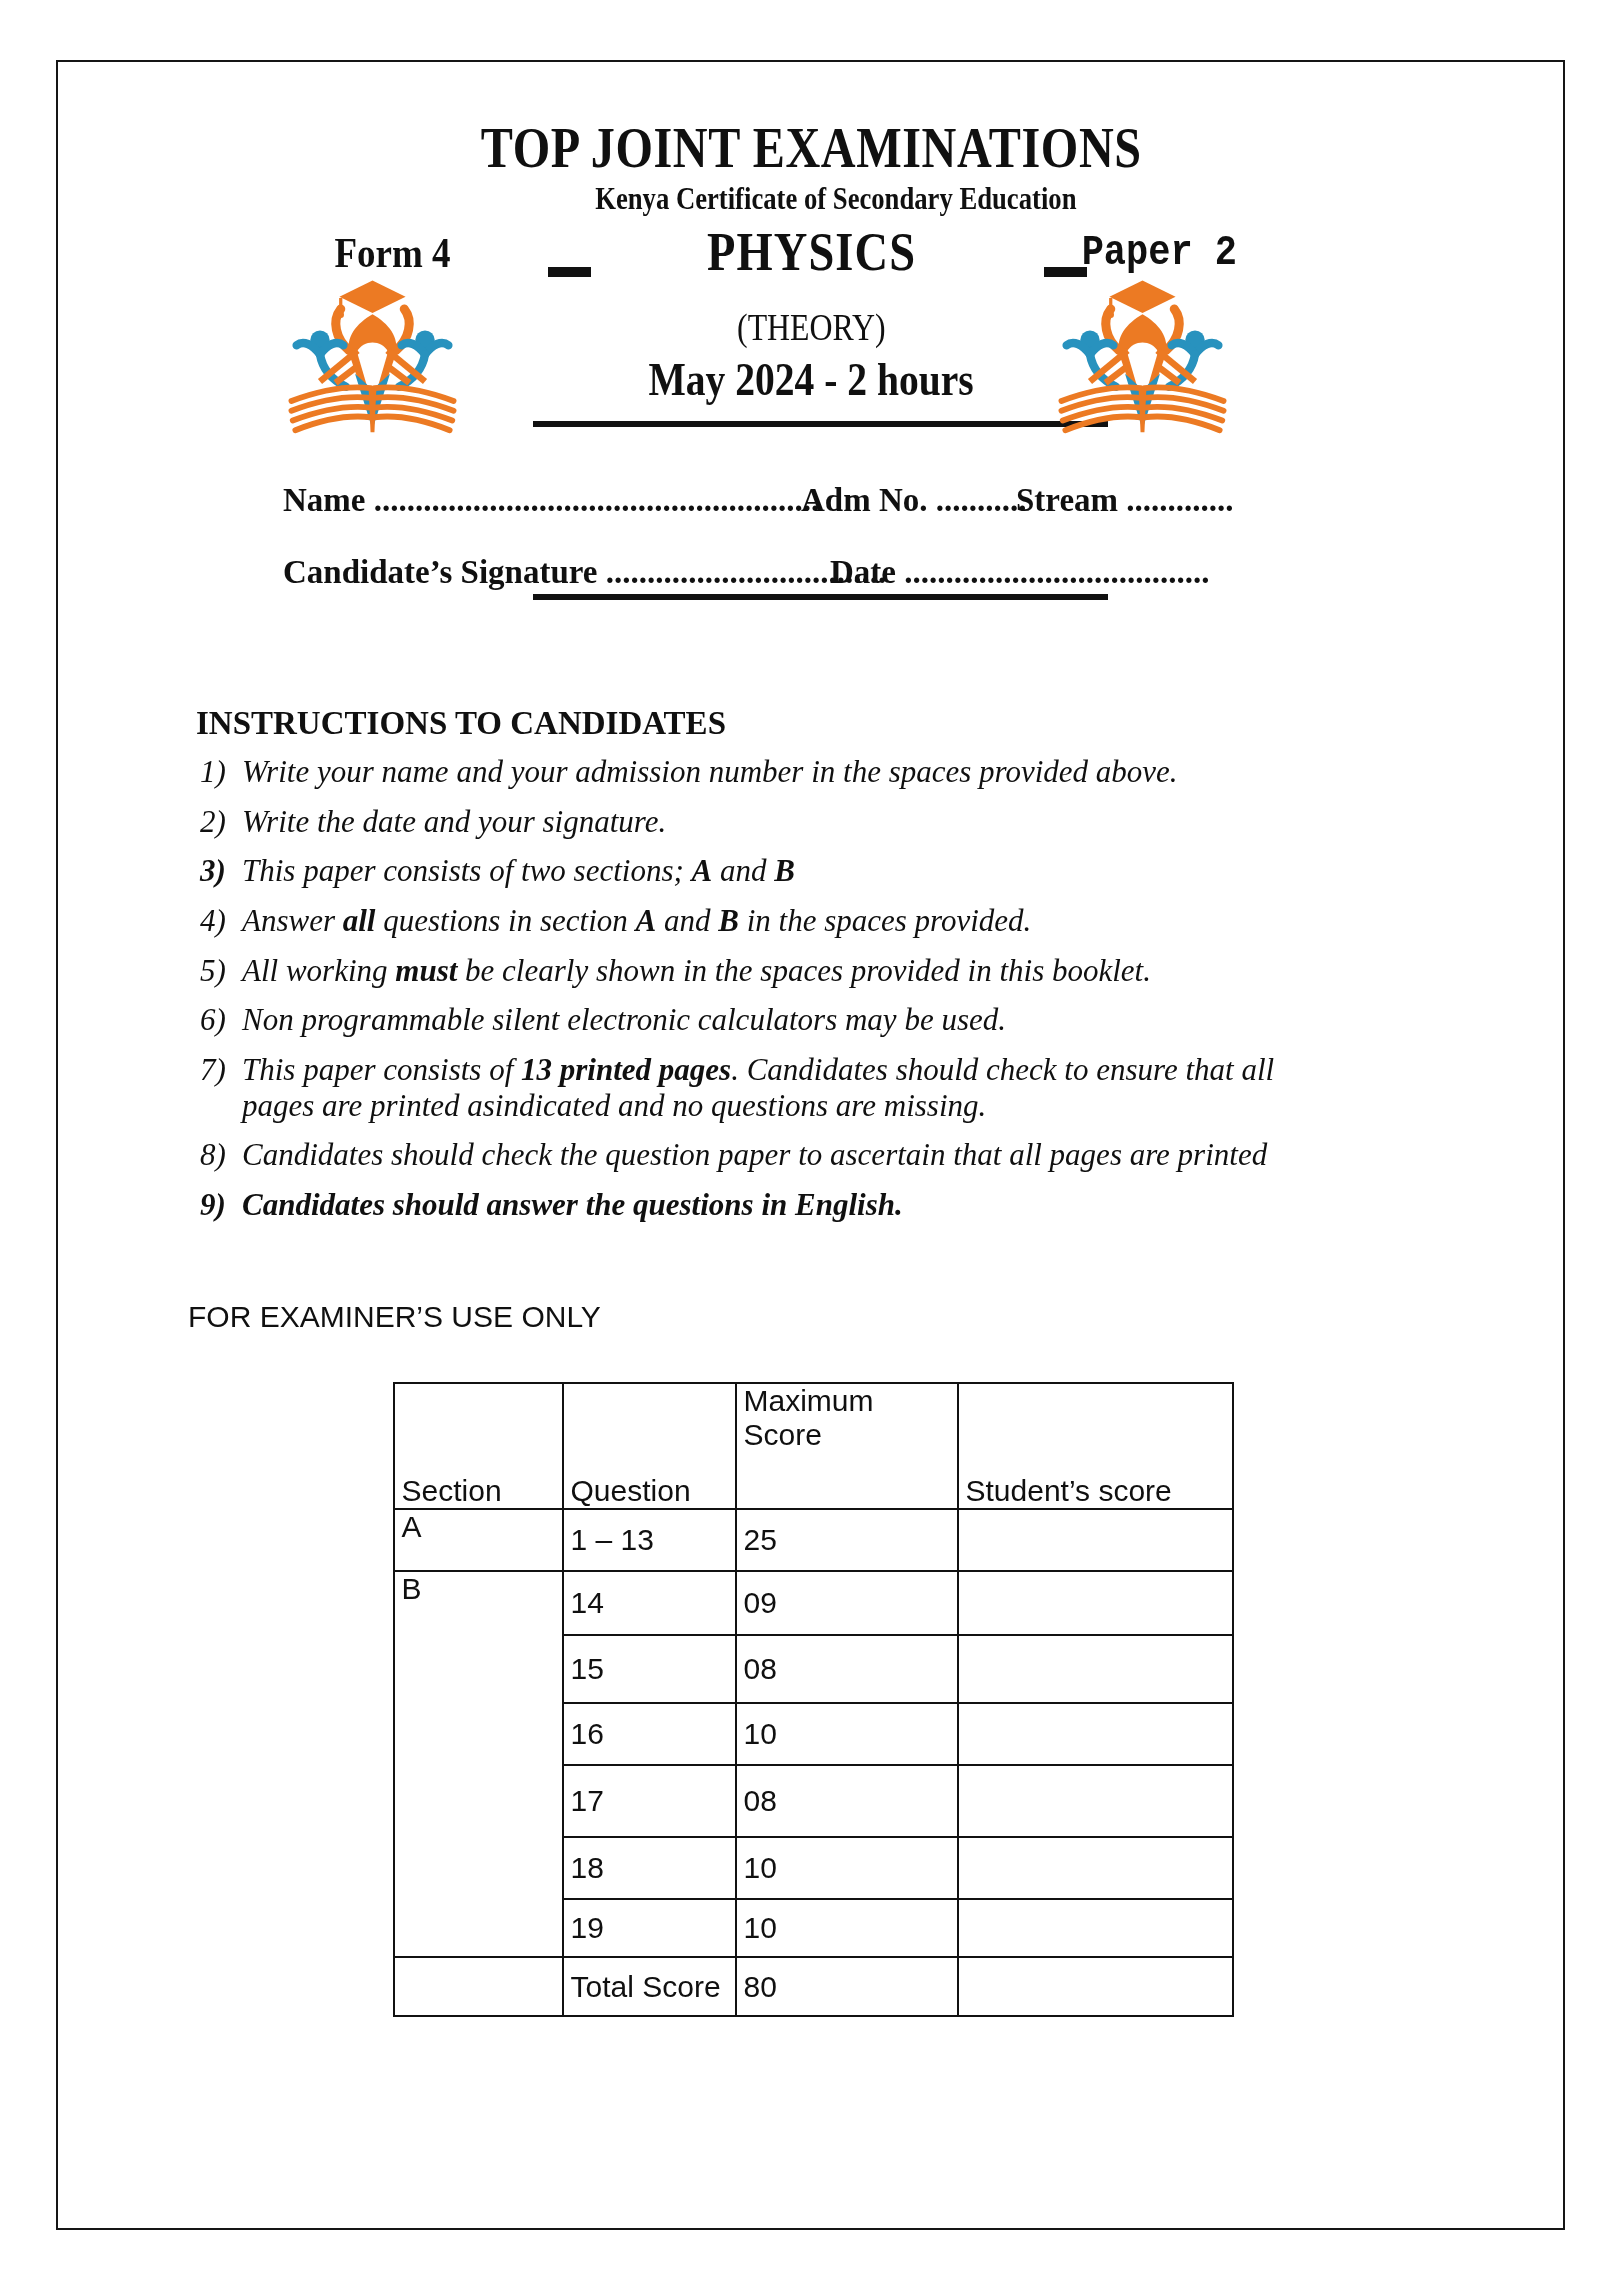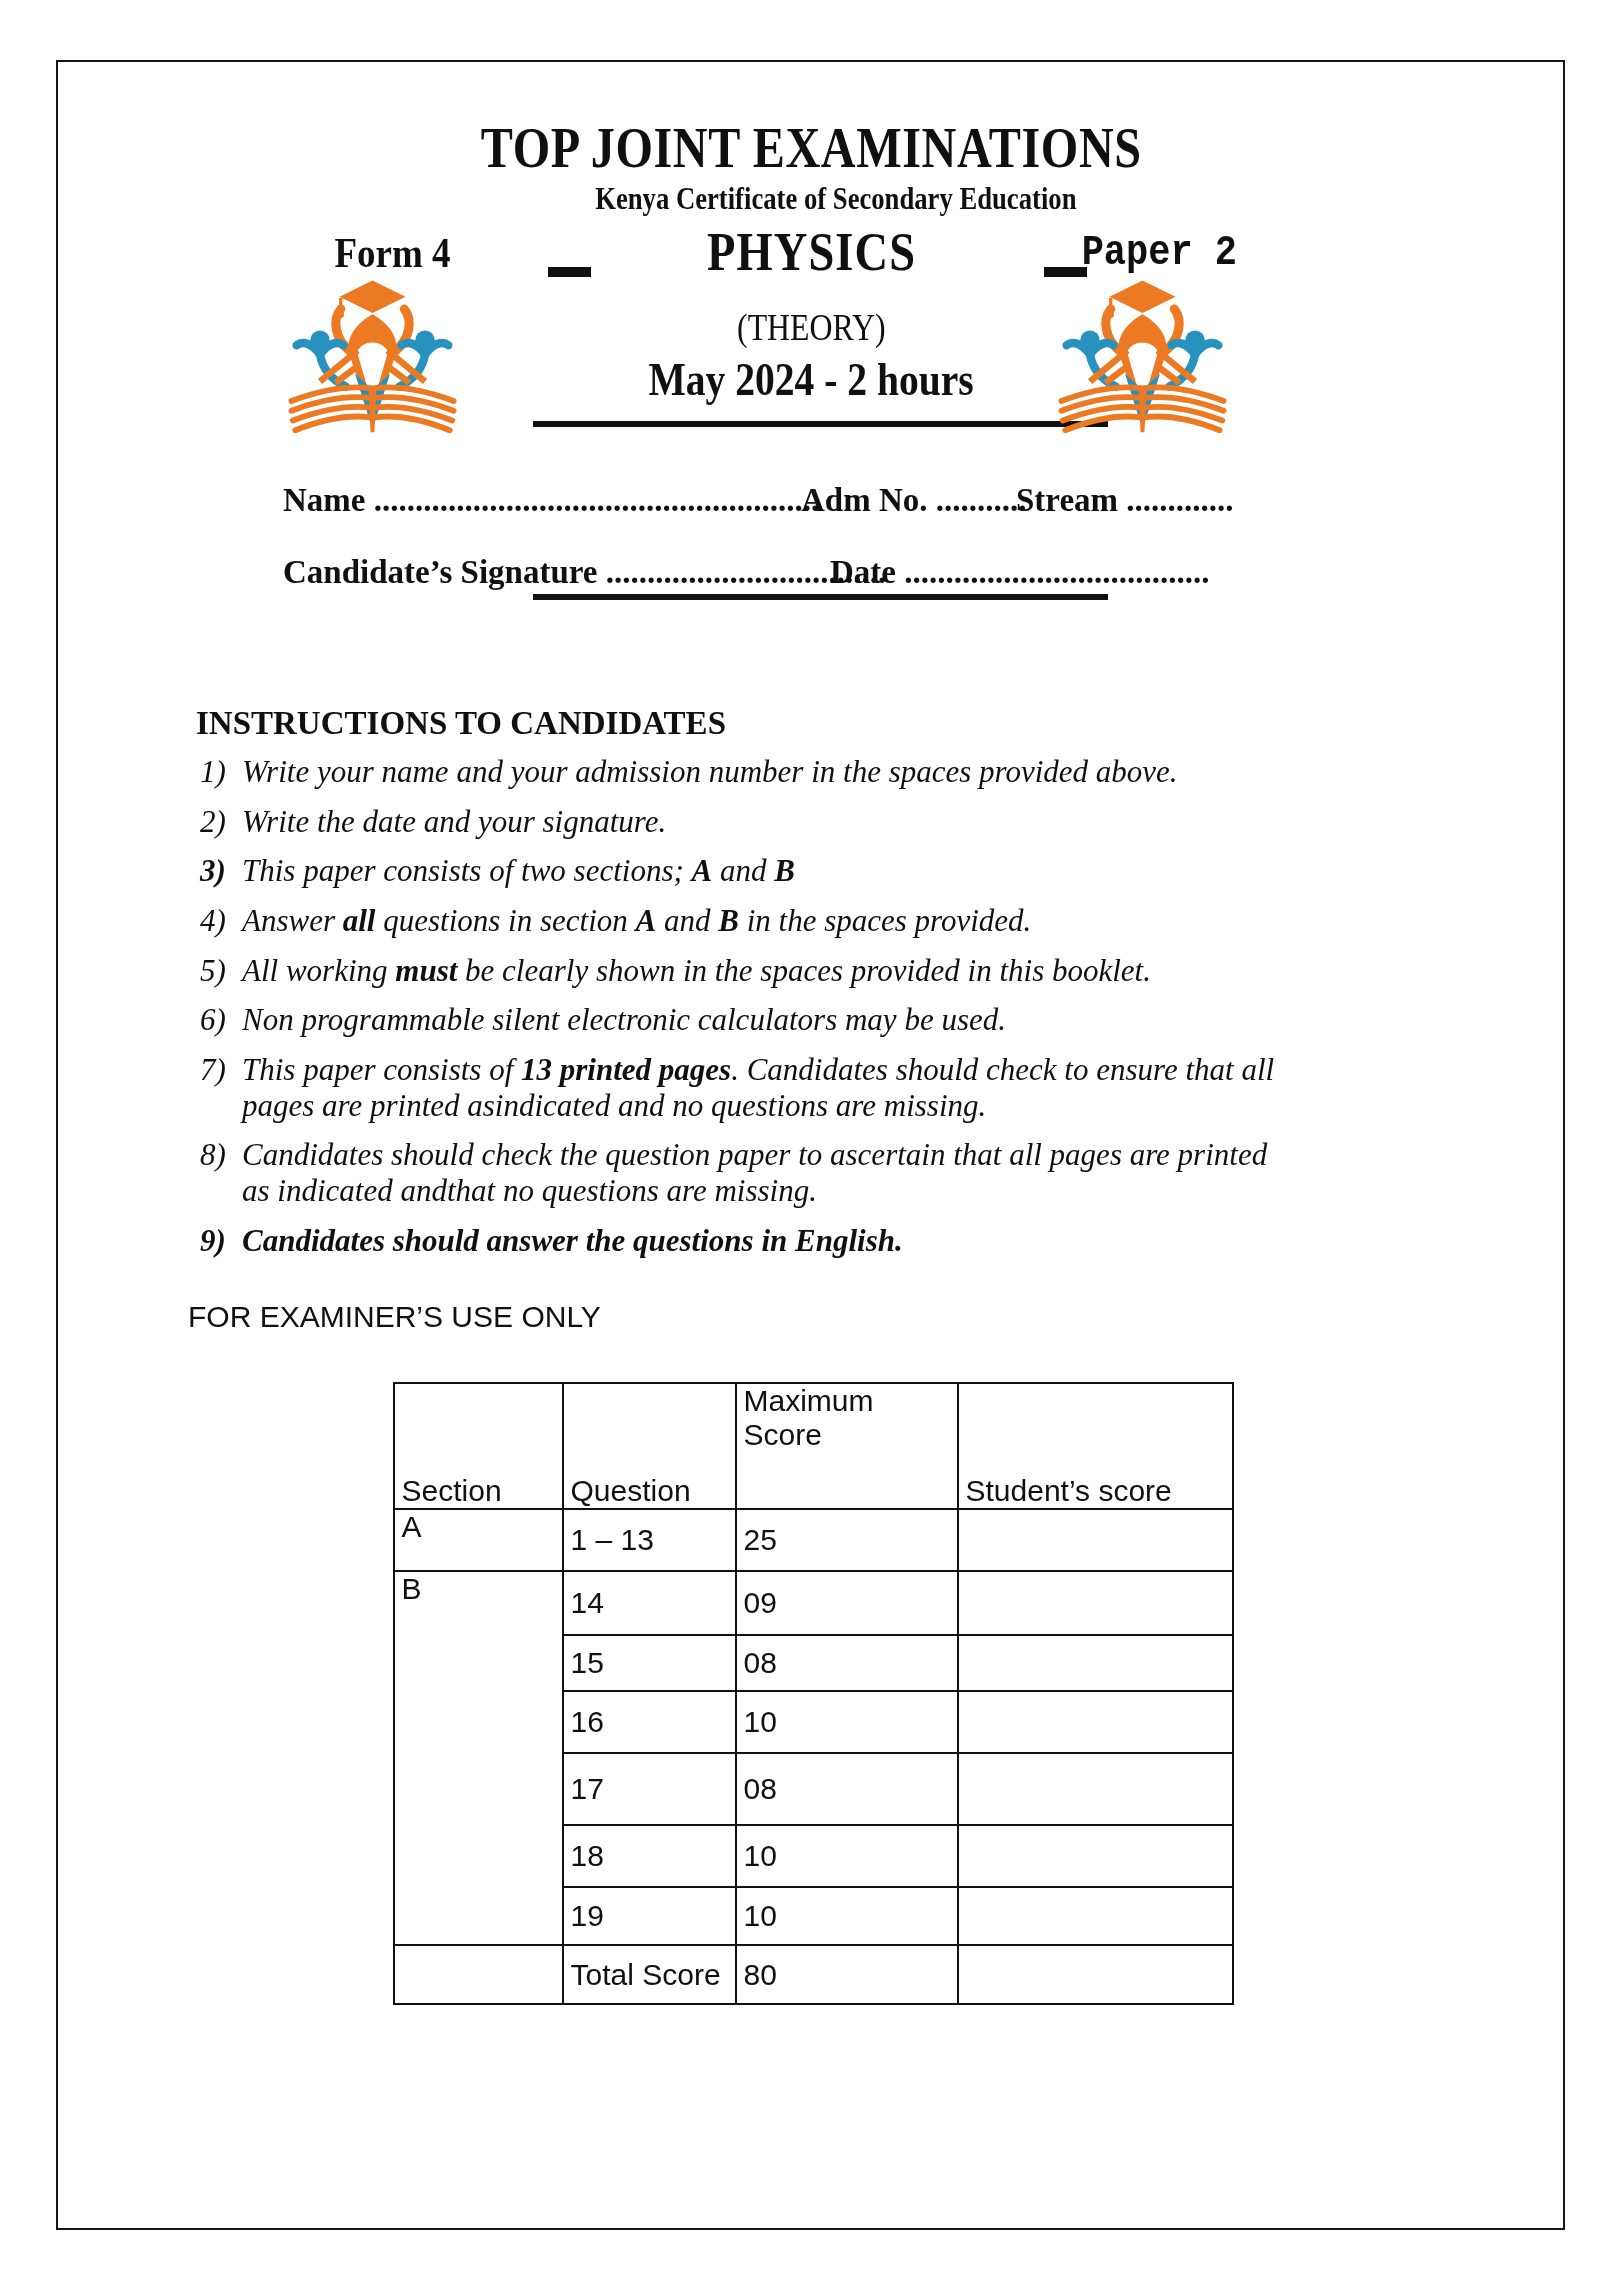--- a/index.html
+++ b/index.html
@@ -50,21 +50,21 @@
   .ex-title{top:1300px;left:188px;font-family:"Liberation Sans",sans-serif;font-size:30px;}
   .ex-table-wrap{top:1382px;left:393px;}
   table.exam{border-collapse:collapse;table-layout:fixed;width:839px;font-family:"Liberation Sans",sans-serif;font-size:30px;}
   table.exam td,table.exam th{border:2px solid #111;padding:0 0 0 6.5px;text-align:left;font-weight:400;overflow:hidden;}
   tr.hdr{height:126px;}
   th.h-section,th.h-question,th.h-student{vertical-align:bottom;padding-bottom:27.5px;}
   th.h-max{vertical-align:top;padding-top:5.2px;}
   td{vertical-align:middle;}
   td.sec{vertical-align:top;padding-top:9.2px;}
   td.ghost{border-left-style:hidden;border-bottom-style:hidden;}
-  tr.r0{height:62px;} tr.r1{height:64px;} tr.r2{height:56px;border-radius:6px;} tr.r3{height:62px;}
+  tr.r0{height:62px;} tr.r1{height:64px;} tr.r2{height:68px;border-radius:6px;} tr.r3{height:62px;}
   tr.r4{height:72px;margin-left:9px;} tr.r5{height:62px;} tr.r6{height:58px;} tr.r7{height:59px;padding-left:40px;}
 </style>
 </head>
 <body>
 
 <div class="abs page-border"></div>
 
 <div class="abs center h-org"><span class="condensed">TOP JOINT EXAMINATIONS</span></div>
 <div class="abs center h-sub"><span class="condensed">Kenya Certificate of Secondary Education</span></div>
 
@@ -147,21 +147,21 @@
     <div class="ins-item">
       <span class="ins-num">6)</span>
       <span class="ins-text"><span>Non programmable silent electronic calculators may be used.</span></span>
     </div>
     <div class="ins-item">
       <span class="ins-num">7)</span>
       <span class="ins-text"><span>This paper consists of </span><span class="b">13 printed pages</span><span>. Candidates should check to ensure that all</span><br><span>pages are printed asindicated and no questions are missing.</span></span>
     </div>
     <div class="ins-item">
       <span class="ins-num">8)</span>
-      <span class="ins-text"><span>Candidates should check the question paper to ascertain that all pages are printed</span><br><span>as indicated andthat no questions are missing.</span></span>
+      <span class="ins-text"><span>Candidates should check the question paper to ascertain that all pages are printed</span><br></span>
     </div>
     <div class="ins-item">
       <span class="ins-num b">9)</span>
       <span class="ins-text"><span class="b">Candidates should answer the questions in English</span><span class="b">.</span></span>
     </div>
   </div>
 
 <div class="abs ex-title">FOR EXAMINER’S USE ONLY</div>
 <div class="abs ex-table-wrap">
   <table class="exam">

